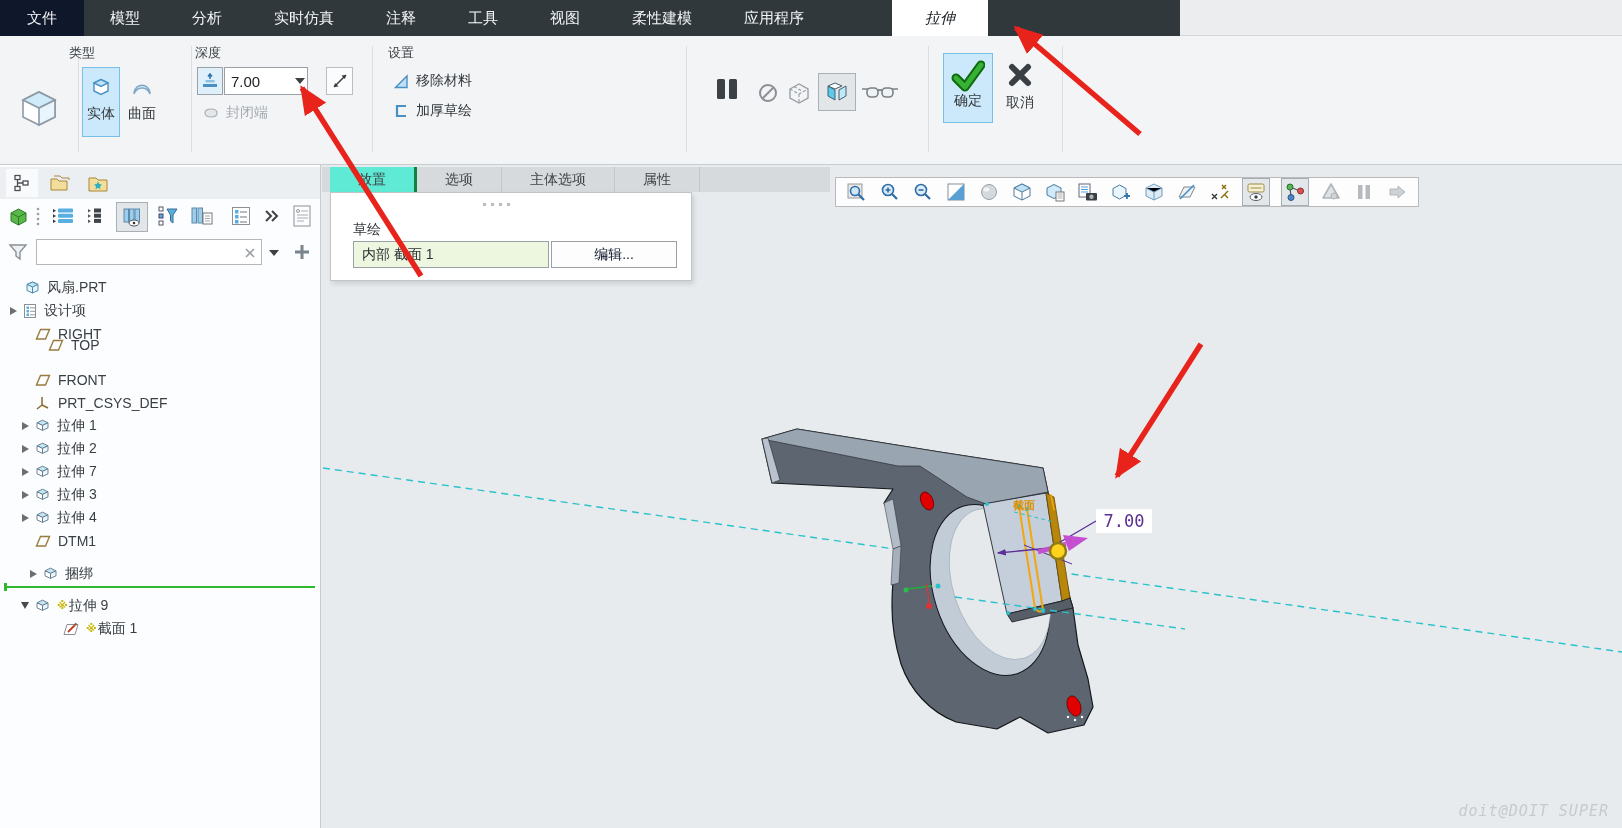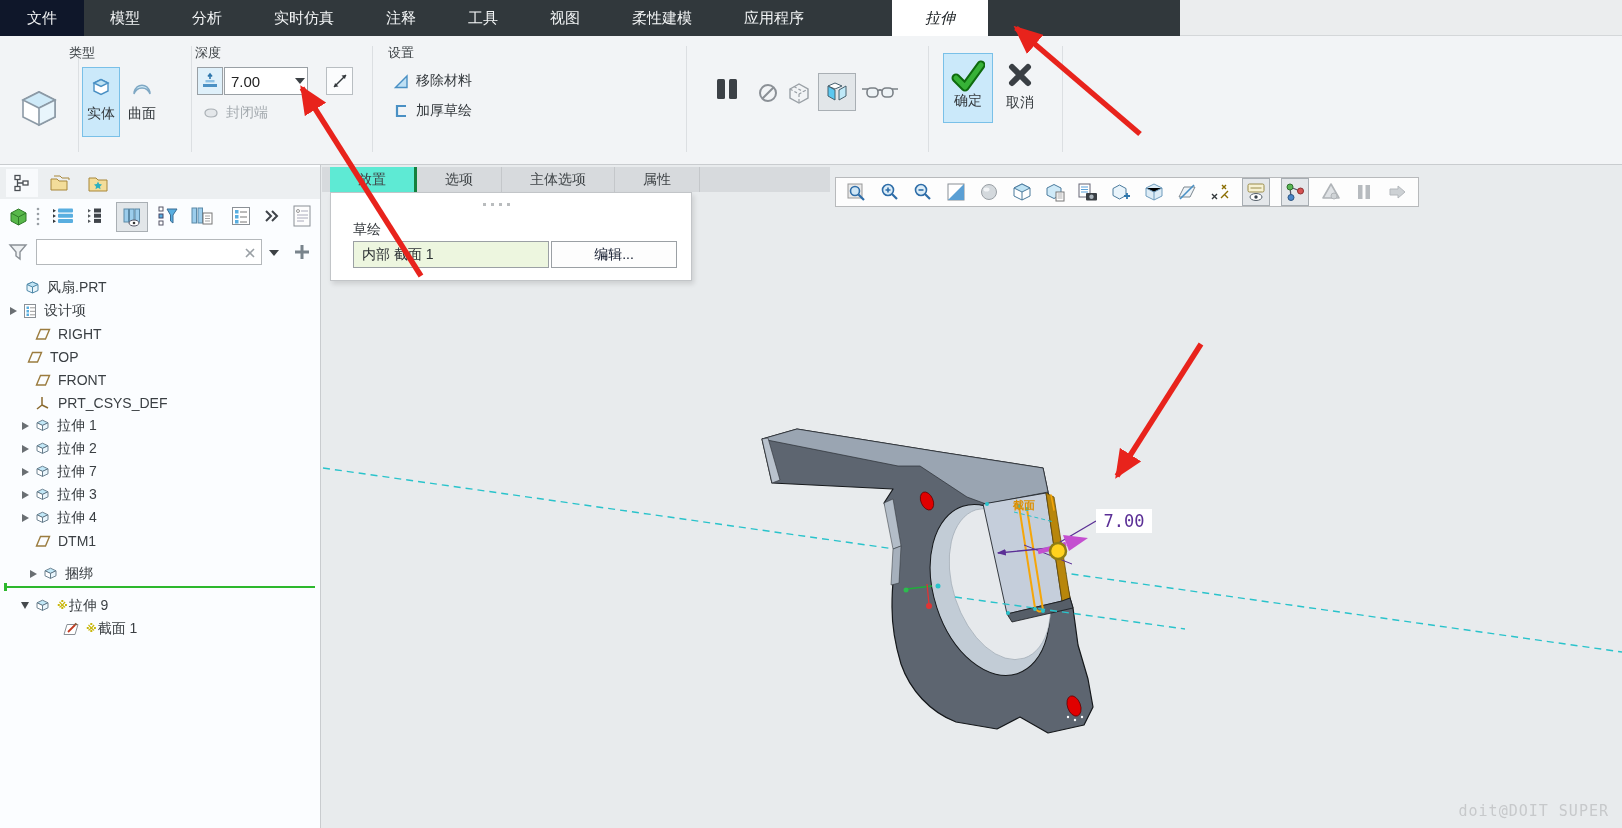--- a/index.html
+++ b/index.html
@@ -55,21 +55,21 @@
                 box-sizing:border-box;font-size:13px;padding:0 22px 0 6px;font-family:"Liberation Sans",sans-serif;}
   .trow{position:absolute;left:0;height:23px;display:flex;align-items:center;font-size:14px;color:#3a3f43;white-space:nowrap;}
   .trow .arr{width:18px;display:flex;align-items:center;justify-content:center;}
   .tri-r{width:0;height:0;border-left:7px solid #6a6f73;border-top:4.5px solid transparent;border-bottom:4.5px solid transparent;}
   .tri-d{width:0;height:0;border-top:7px solid #45494d;border-left:4.5px solid transparent;border-right:4.5px solid transparent;}
   .ticon{margin-right:6px;flex:none;display:flex;}
   .star{color:#c9b70c;font-size:11px;font-weight:bold;margin-right:1px;line-height:1;}
   #insert-line{position:absolute;left:6px;top:421px;width:309px;height:2px;background:#2db82d;}
   #insert-line::before{content:"";position:absolute;left:-2px;top:-3px;width:3px;height:8px;background:#2db82d;}
   
-  #graphics{left:321px;top:165px;width:1301px;height:663px;background:#e8ebed;overflow:hidden;}
+  #graphics{left:321px;top:165px;width:1301px;height:663px;background:#e8ebed;overflow:hidden;font-style:italic;}
   #vtoolbar{position:absolute;left:514px;top:12px;height:30px;background:#fdfdfd;border:1px solid #b8babc;
             display:flex;align-items:center;gap:11px;padding:0 10px;box-sizing:border-box;}
   #vtoolbar .vt{width:22px;height:22px;display:flex;align-items:center;justify-content:center;flex:none;}
   #vtoolbar .vt.boxed{border:1px solid #a7adb2;background:#e4e7ea;width:26px;height:26px;}
   #watermark{position:absolute;left:1108px;top:637px;width:180px;text-align:right;
              font-family:"DejaVu Sans Mono","Liberation Mono",monospace;font-size:15px;letter-spacing:1px;color:#c7c9cb;}
   
   #overlay{position:absolute;left:0;top:0;width:1622px;height:828px;pointer-events:none;z-index:50;}
   .dimtext{font-family:"DejaVu Sans Mono","Liberation Mono",monospace;font-size:17px;fill:#5b2f96;}
   .sectext{font-family:"Liberation Sans",sans-serif;font-size:11px;fill:#dd8f00;font-weight:bold;}
@@ -514,21 +514,21 @@
       <span>设计项</span>
     </div>
     <div class="trow" style="top:157px;padding-left:34px">
       <span class="ticon">
           <svg width="18" height="16" viewBox="0 0 18 16">
             <path d="M2.5 13 6.5 3.5h9L11.5 13z" fill="none" stroke="#9b7c3f" stroke-width="1.4"></path>
           </svg>
         </span>
       <span>RIGHT</span>
     </div>
-    <div class="trow" style="top:180px;padding-left:26px">
+    <div class="trow" style="top:168px;padding-left:47px">
       <span class="ticon">
           <svg width="18" height="16" viewBox="0 0 18 16">
             <path d="M2.5 13 6.5 3.5h9L11.5 13z" fill="none" stroke="#9b7c3f" stroke-width="1.4"></path>
           </svg>
         </span>
       <span>TOP</span>
     </div>
     <div class="trow" style="top:203px;padding-left:34px">
       <span class="ticon">
           <svg width="18" height="16" viewBox="0 0 18 16">

